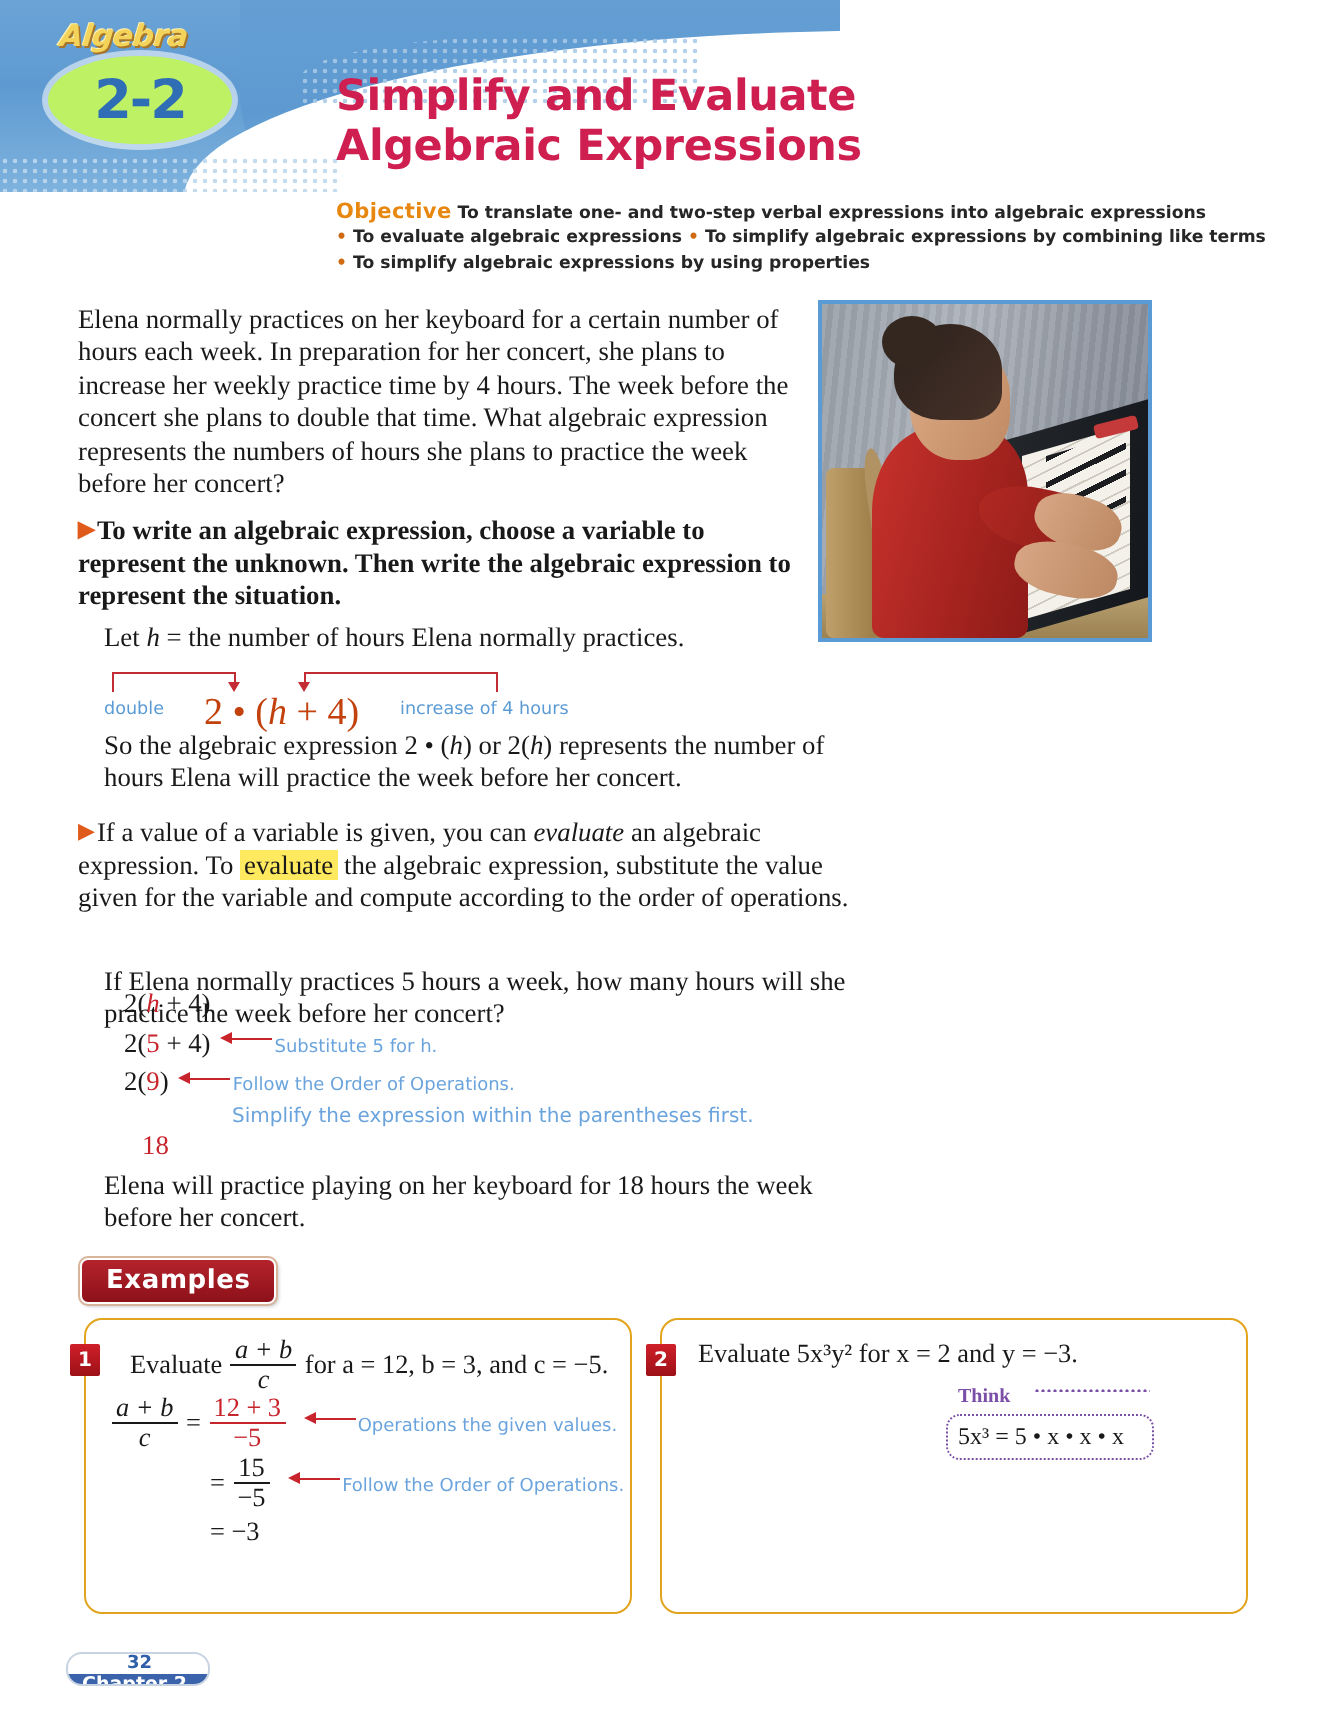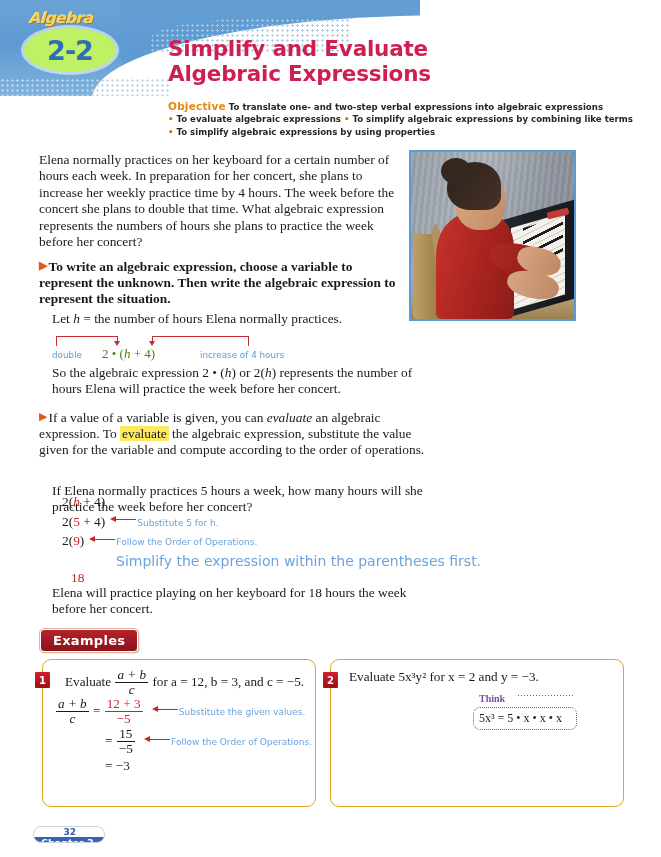--- a/index.html
+++ b/index.html
@@ -147,22 +147,22 @@
     background: #c22c32;
   }
   .dg-label {
     position: absolute;
     font-family: "DejaVu Sans", sans-serif;
     font-size: 8.8px;
     color: #5b9bd5;
   }
   .dg-expr {
     position: absolute;
-    font-size: 13px;
-    color: #4d7c0f;
+    font-size: 19px;
+    color: #c2410c;
   }
   .arrowhead-down {
     position: absolute;
     width: 0; height: 0;
     border-left: 3.2px solid transparent;
     border-right: 3.2px solid transparent;
     border-top: 5px solid #c22c32;
   }
 
   
@@ -193,21 +193,21 @@
   }
   .arrow-left::after {
     content:''; position:absolute; left:0; top:0.6px;
     width:0;height:0;
     border-top:3.4px solid transparent;
     border-bottom:3.4px solid transparent;
     border-right:6px solid #c8242c;
   }
   .note-second {
     font-family: "DejaVu Sans", sans-serif;
-    font-size: 14px;
+    font-size: 10px;
     color: #6ba4dd;
     padding-left: 54px;
   }
 
   
   .photo-frame {
     position: absolute; left: 409px; top: 150px;
     width: 163px; height: 167px;
     border: 2px solid #5b9bd5;
     background: #8e96a0;
@@ -530,21 +530,21 @@
 <div class="ex-box" id="ex1-box">
   <div class="ex-badge">1</div>
   <div class="ex-prompt">
     <span>Evaluate </span><span class="frac"><span class="num var">a + b</span><span class="den var">c</span></span><span> for a = 12, b = 3, and c = −5.</span>
   </div>
   <div class="ex-work" id="ex1-work">
     <div class="wrow tall">
       <span class="frac"><span class="num var">a + b</span><span class="den var">c</span></span>
       <span>=</span>
       <span class="frac redfrac red"><span class="num">12 + 3</span><span class="den">−5</span></span>
-      <span class="arrow-left"></span><span class="note">Substitute the given values.</span>
+      <span class="arrow-left"></span><span class="note">Operations the given values.</span>
     </div>
     <div class="wrow tall" style="padding-left:50px;">
       <span>=</span>
       <span class="frac"><span class="num">15</span><span class="den">−5</span></span>
       <span class="arrow-left"></span><span class="note">Follow the Order of Operations.</span>
     </div>
     <div class="wrow" style="padding-left:50px;">
       <span>=</span>
       <span>−3</span>
     </div>

